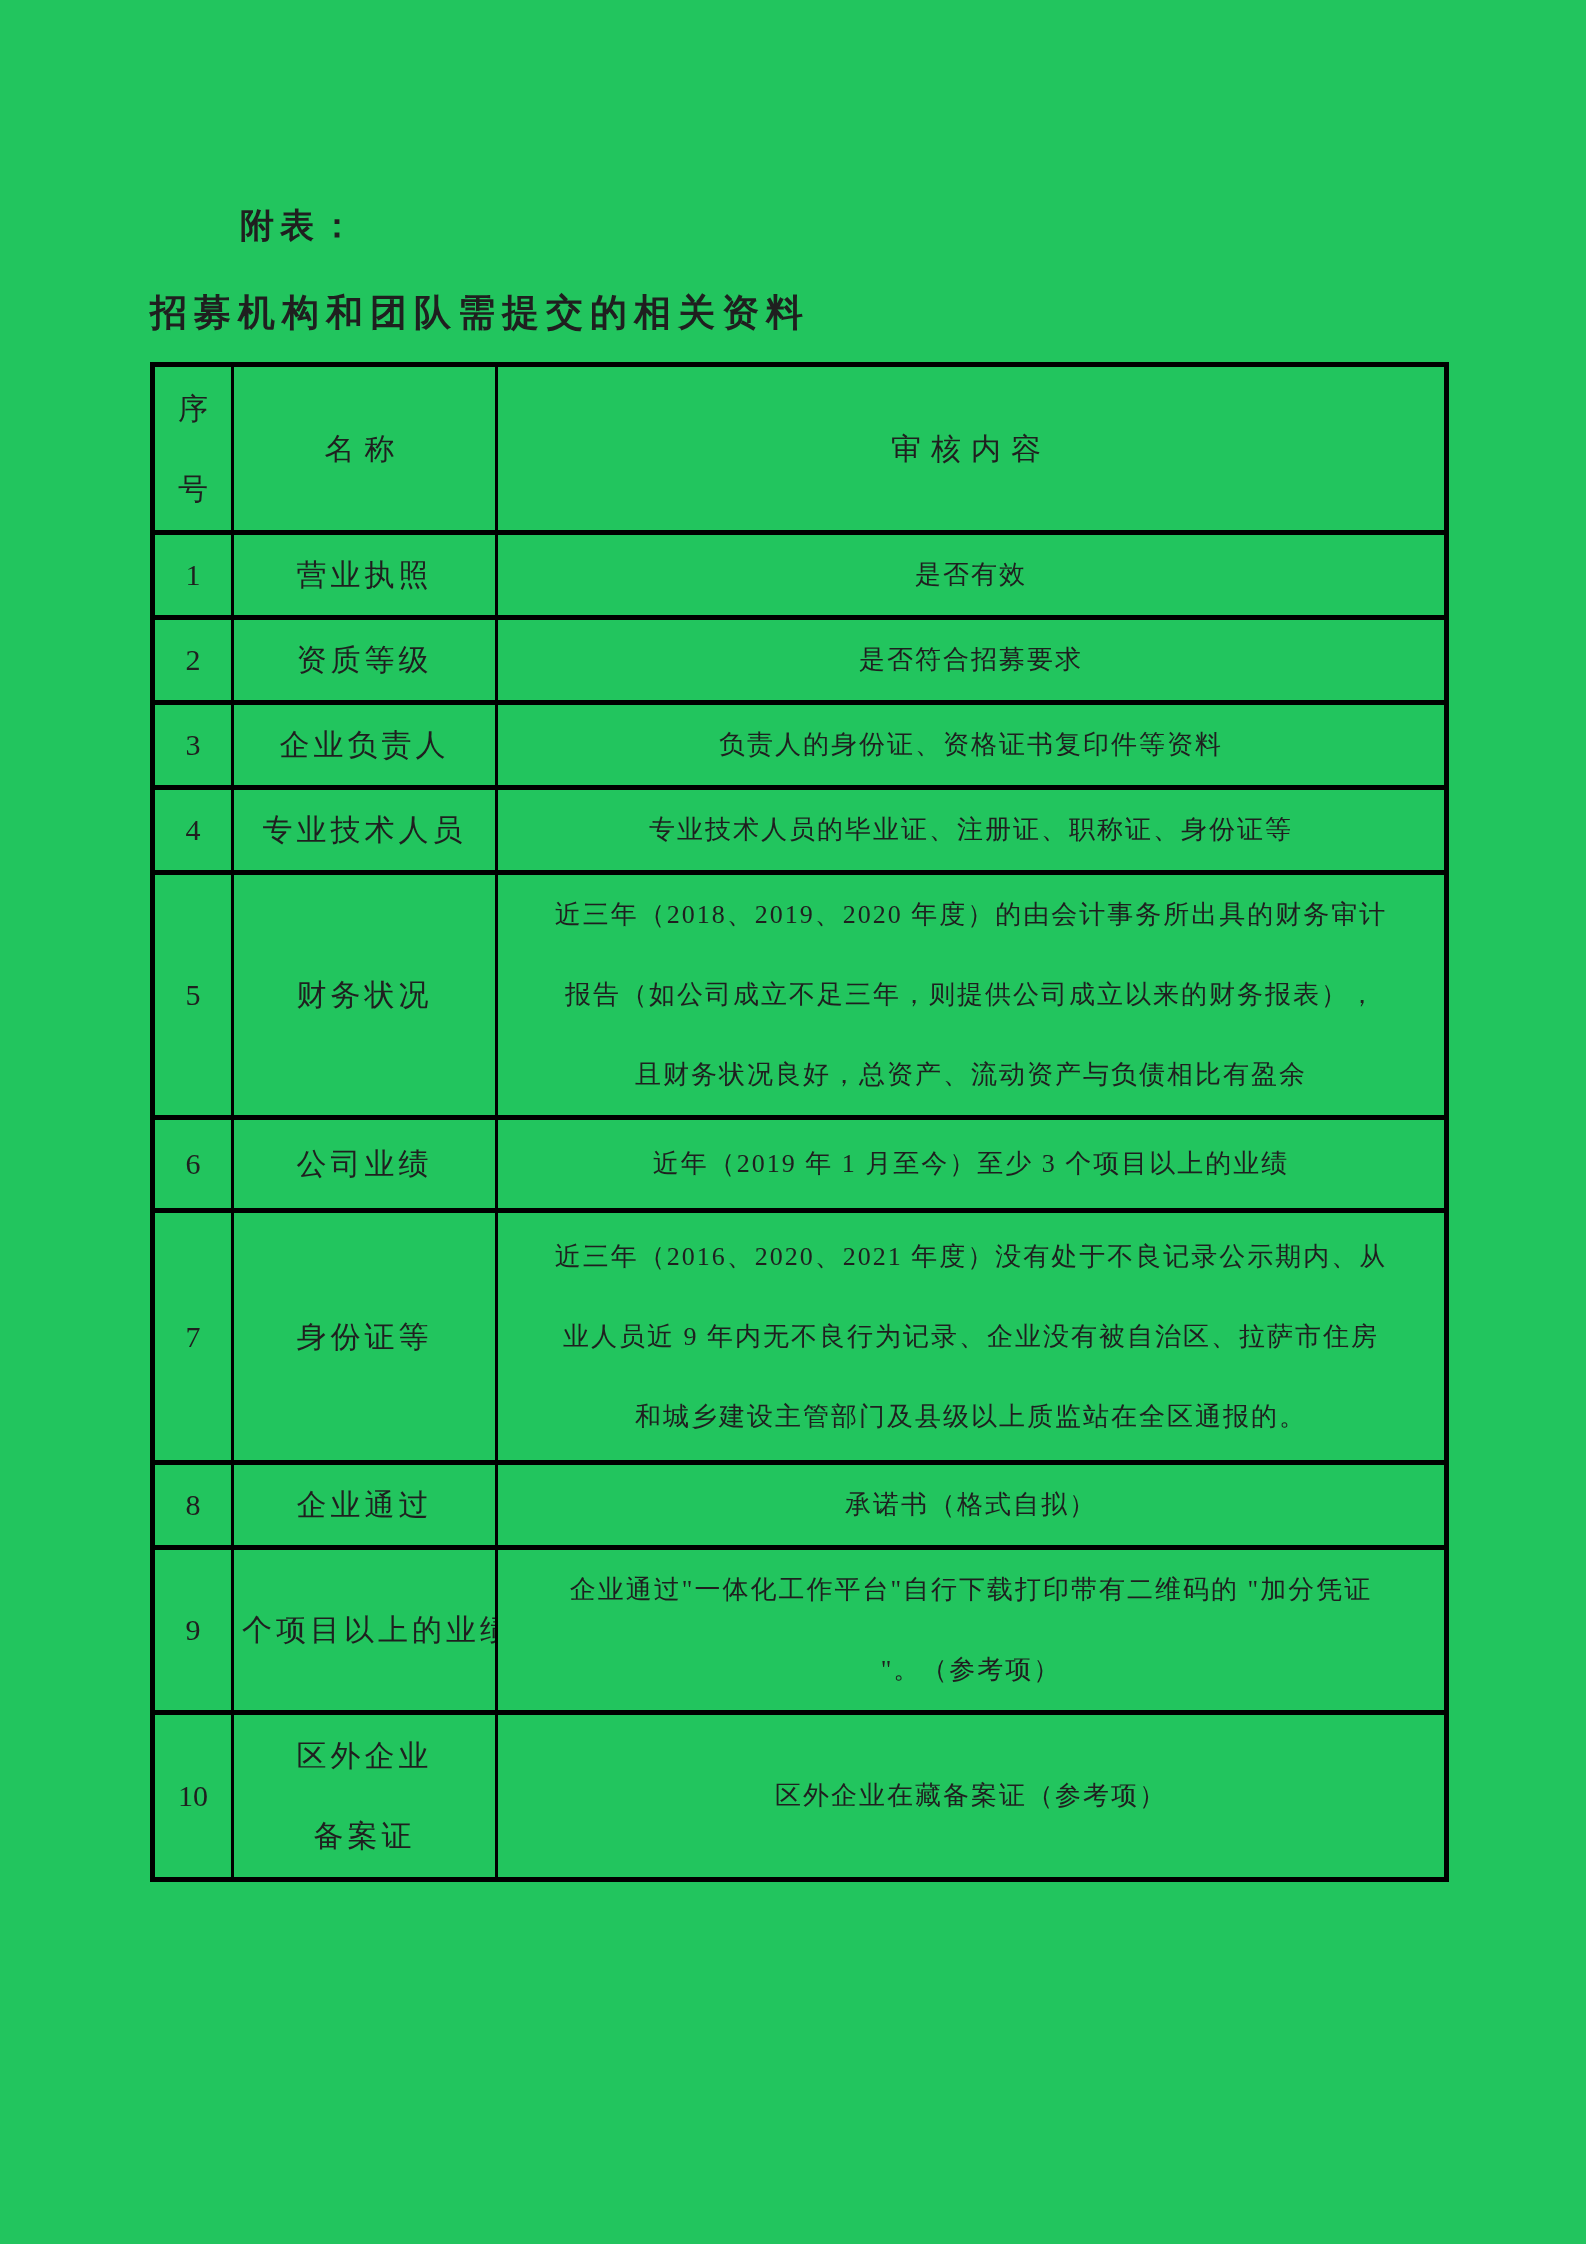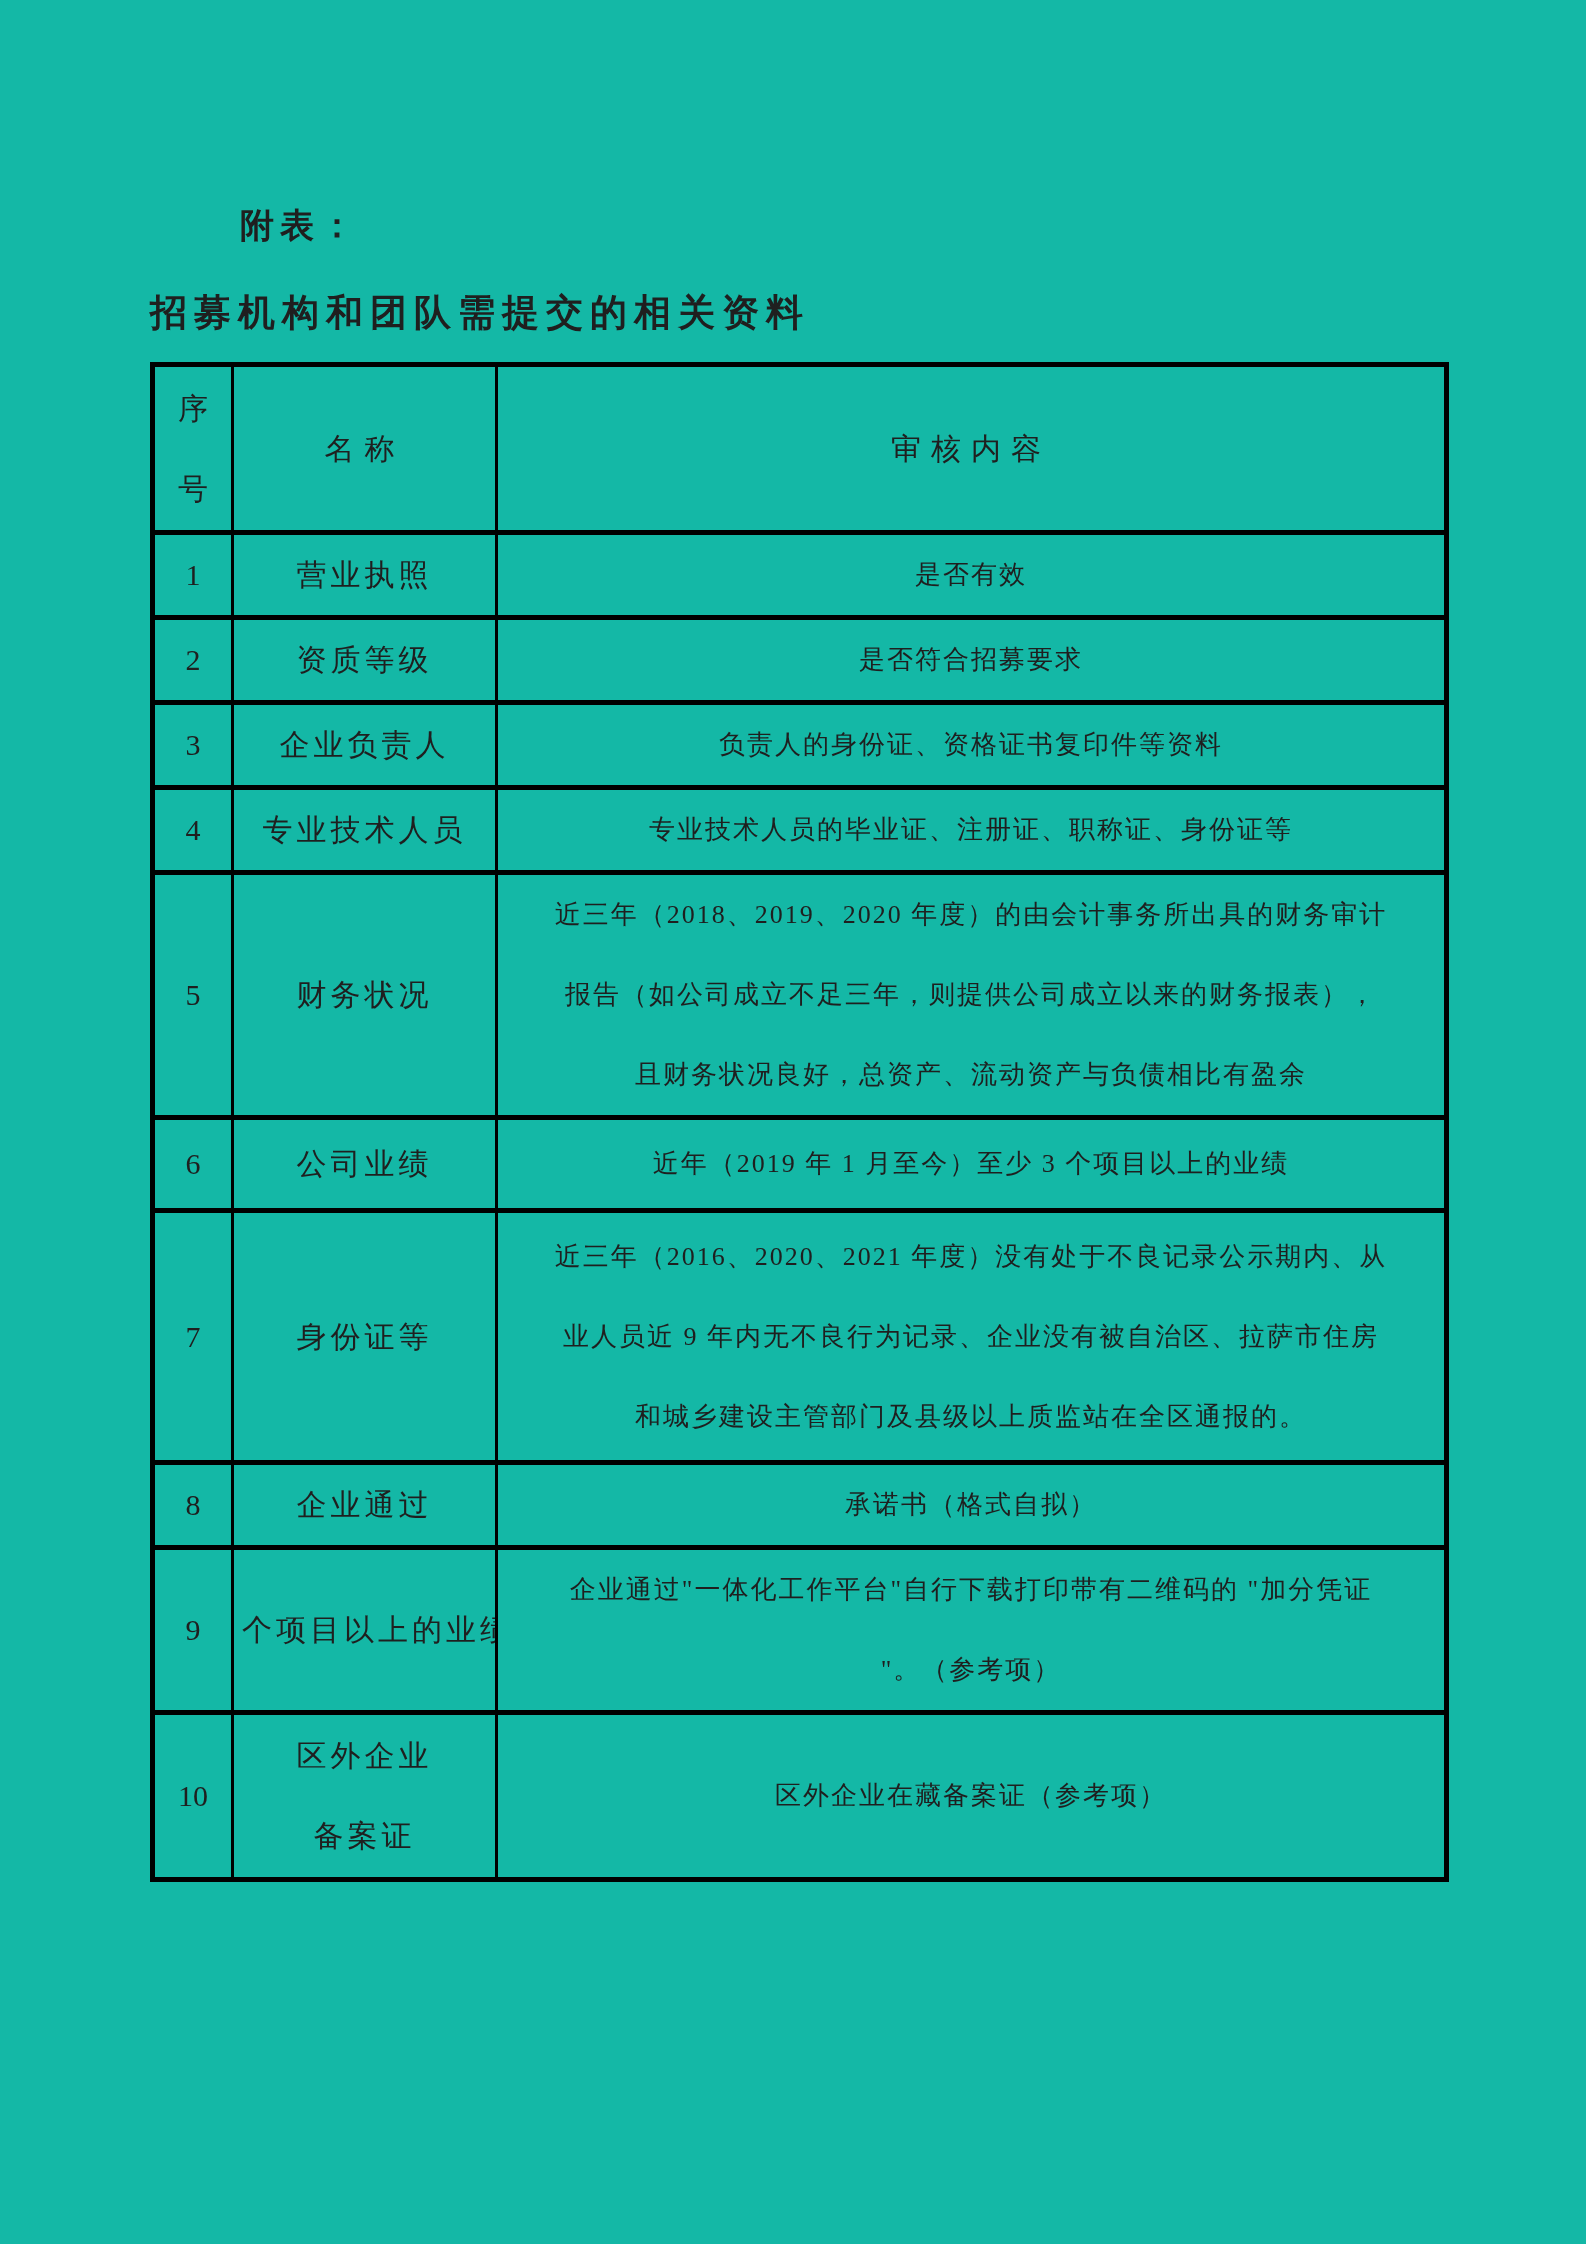--- a/index.html
+++ b/index.html
@@ -4,21 +4,21 @@
 <style>
   html, body {
     margin: 0;
     padding: 0;
     background: #ffffff;
   }
   .page {
     position: relative;
     width: 1586px;
     height: 2244px;
-    background: #14b8a6;
+    background: #22c55e;
     font-family: "Liberation Serif", "DejaVu Serif", serif;
     color: #1f1f1f;
     overflow: hidden;
   }
   .appendix-label {
     position: absolute;
     left: 240px;
     top: 203px;
     font-size: 34px;
     font-weight: bold;

